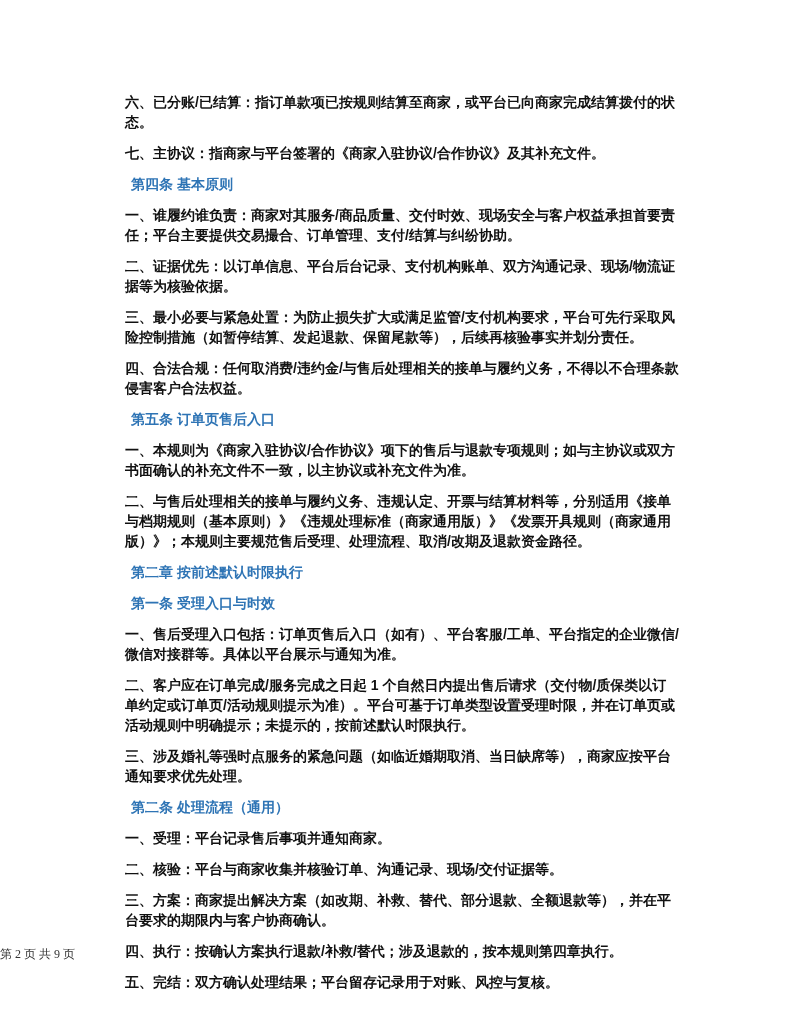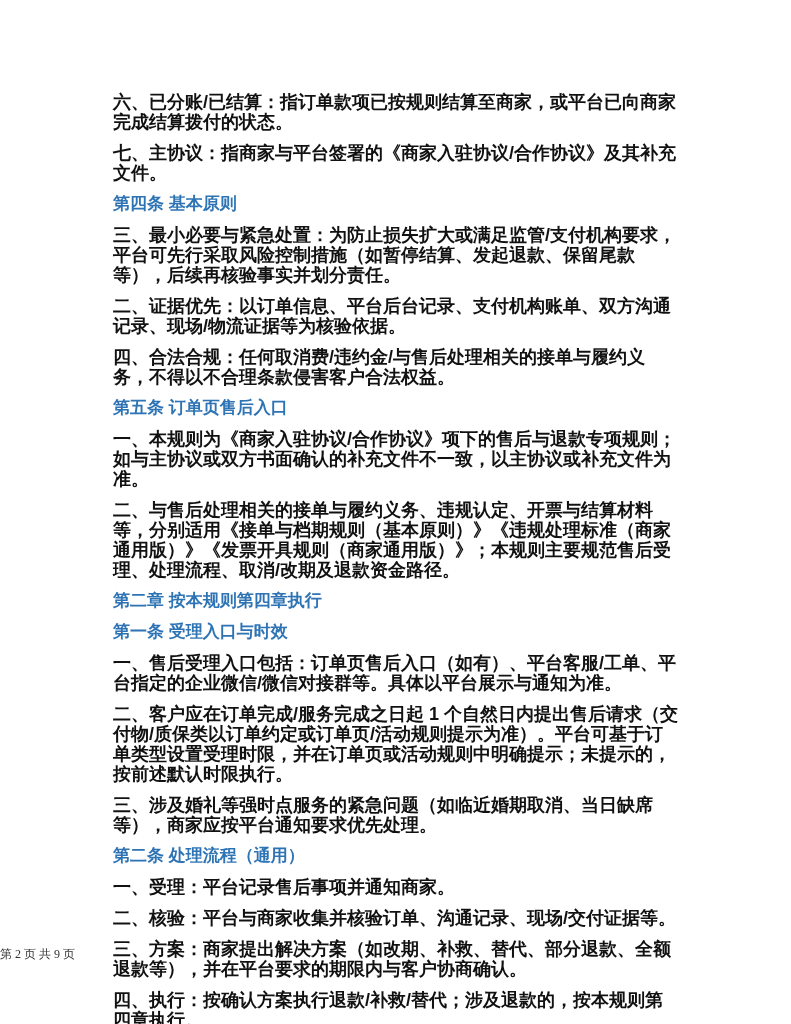--- a/index.html
+++ b/index.html
@@ -15,30 +15,30 @@
     overflow: hidden;
     font-family: "Liberation Sans", sans-serif;
   }
   .content {
     position: absolute;
     left: 113px;
     top: 92px;
     width: 567px;
   }
   .paragraph {
-    margin: 0 0 11px 0;
-    font-size: 18px;
+    margin: 0 0 11px 12px;
+    font-size: 14px;
     line-height: 20px;
     font-weight: 700;
     color: var(--body-color, #111111);
     text-align: left;
   }
   .section-heading, .chapter-heading {
-    margin: 0 0 11px 0;
-    font-size: 17px;
+    margin: 0 0 11px 18px;
+    font-size: 14px;
     line-height: 20px;
     font-weight: 700;
     color: var(--heading-color, #2E74B5);
   }
   .page-footer {
     position: absolute;
     left: 0;
     right: 0;
     top: 946px;
     font-family: "Liberation Serif", serif;
@@ -48,33 +48,35 @@
   }
 </style>
 </head>
 <body>
 
 <div class="page">
   <main class="content" id="doc-content">
       <p class="paragraph">六、已分账/已结算：指订单款项已按规则结算至商家，或平台已向商家完成结算拨付的状态。</p>
       <p class="paragraph">七、主协议：指商家与平台签署的《商家入驻协议/合作协议》及其补充文件。</p>
       <h2 class="section-heading">第四条 基本原则</h2>
+      <p class="paragraph">一、谁履约谁负责：商家对其服务/商品质量、交付时效、现场安全与客户权益承担首要责任；平台主要提供交易撮合、订单管理、支付/结算与纠纷协助。</p>
+      <p class="paragraph">二、证据优先：以订单信息、平台后台记录、支付机构账单、双方沟通记录、现场/物流证据等为核验依据。</p>
       <p class="paragraph">三、最小必要与紧急处置：为防止损失扩大或满足监管/支付机构要求，平台可先行采取风险控制措施（如暂停结算、发起退款、保留尾款等），后续再核验事实并划分责任。</p>
-      <p class="paragraph">二、证据优先：以订单信息、平台后台记录、支付机构账单、双方沟通记录、现场/物流证据等为核验依据。</p>
       <p class="paragraph">四、合法合规：任何取消费/违约金/与售后处理相关的接单与履约义务，不得以不合理条款侵害客户合法权益。</p>
       <h2 class="section-heading">第五条 订单页售后入口</h2>
       <p class="paragraph">一、本规则为《商家入驻协议/合作协议》项下的售后与退款专项规则；如与主协议或双方书面确认的补充文件不一致，以主协议或补充文件为准。</p>
       <p class="paragraph">二、与售后处理相关的接单与履约义务、违规认定、开票与结算材料等，分别适用《接单与档期规则（基本原则）》《违规处理标准（商家通用版）》《发票开具规则（商家通用版）》；本规则主要规范售后受理、处理流程、取消/改期及退款资金路径。</p>
-      <h1 class="chapter-heading">第二章 按本规则第四章执行</h1>
+      <h1 class="chapter-heading">第二章 按前述默认时限执行</h1>
       <h2 class="section-heading">第一条 受理入口与时效</h2>
       <p class="paragraph">一、售后受理入口包括：订单页售后入口（如有）、平台客服/工单、平台指定的企业微信/微信对接群等。具体以平台展示与通知为准。</p>
       <p class="paragraph">二、客户应在订单完成/服务完成之日起 1 个自然日内提出售后请求（交付物/质保类以订单约定或订单页/活动规则提示为准）。平台可基于订单类型设置受理时限，并在订单页或活动规则中明确提示；未提示的，按前述默认时限执行。</p>
       <p class="paragraph">三、涉及婚礼等强时点服务的紧急问题（如临近婚期取消、当日缺席等），商家应按平台通知要求优先处理。</p>
       <h2 class="section-heading">第二条 处理流程（通用）</h2>
       <p class="paragraph">一、受理：平台记录售后事项并通知商家。</p>
       <p class="paragraph">二、核验：平台与商家收集并核验订单、沟通记录、现场/交付证据等。</p>
       <p class="paragraph">三、方案：商家提出解决方案（如改期、补救、替代、部分退款、全额退款等），并在平台要求的期限内与客户协商确认。</p>
       <p class="paragraph">四、执行：按确认方案执行退款/补救/替代；涉及退款的，按本规则第四章执行。</p>
+      <p class="paragraph">五、完结：双方确认处理结果；平台留存记录用于对账、风控与复核。</p>
     </main>
   <footer class="page-footer">
     <span>第 2 页 共 9 页</span>
   </footer>
 </div>
 
 </body></html>

